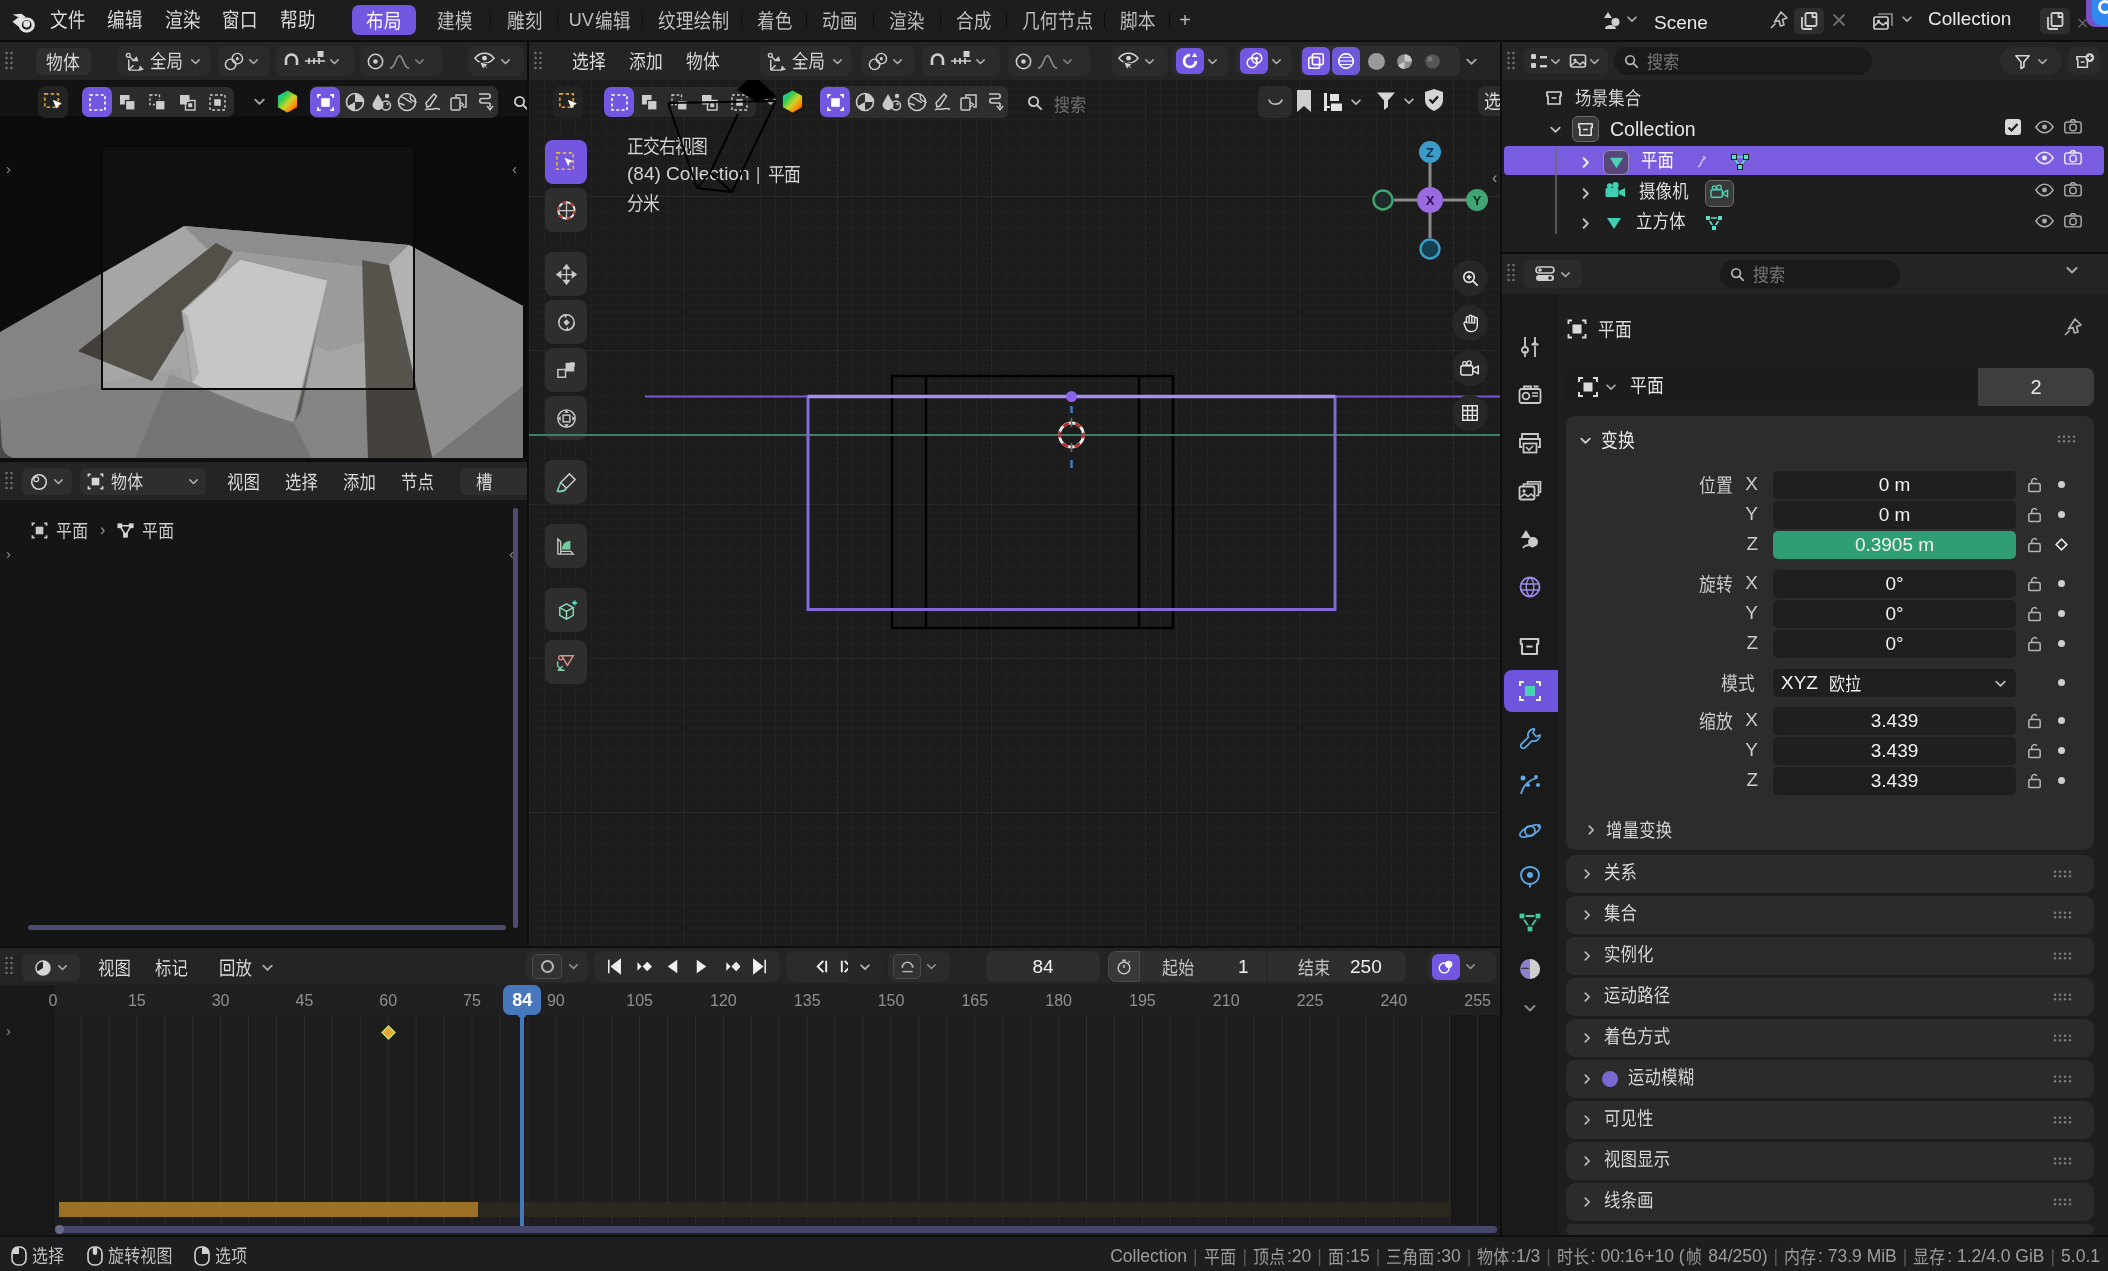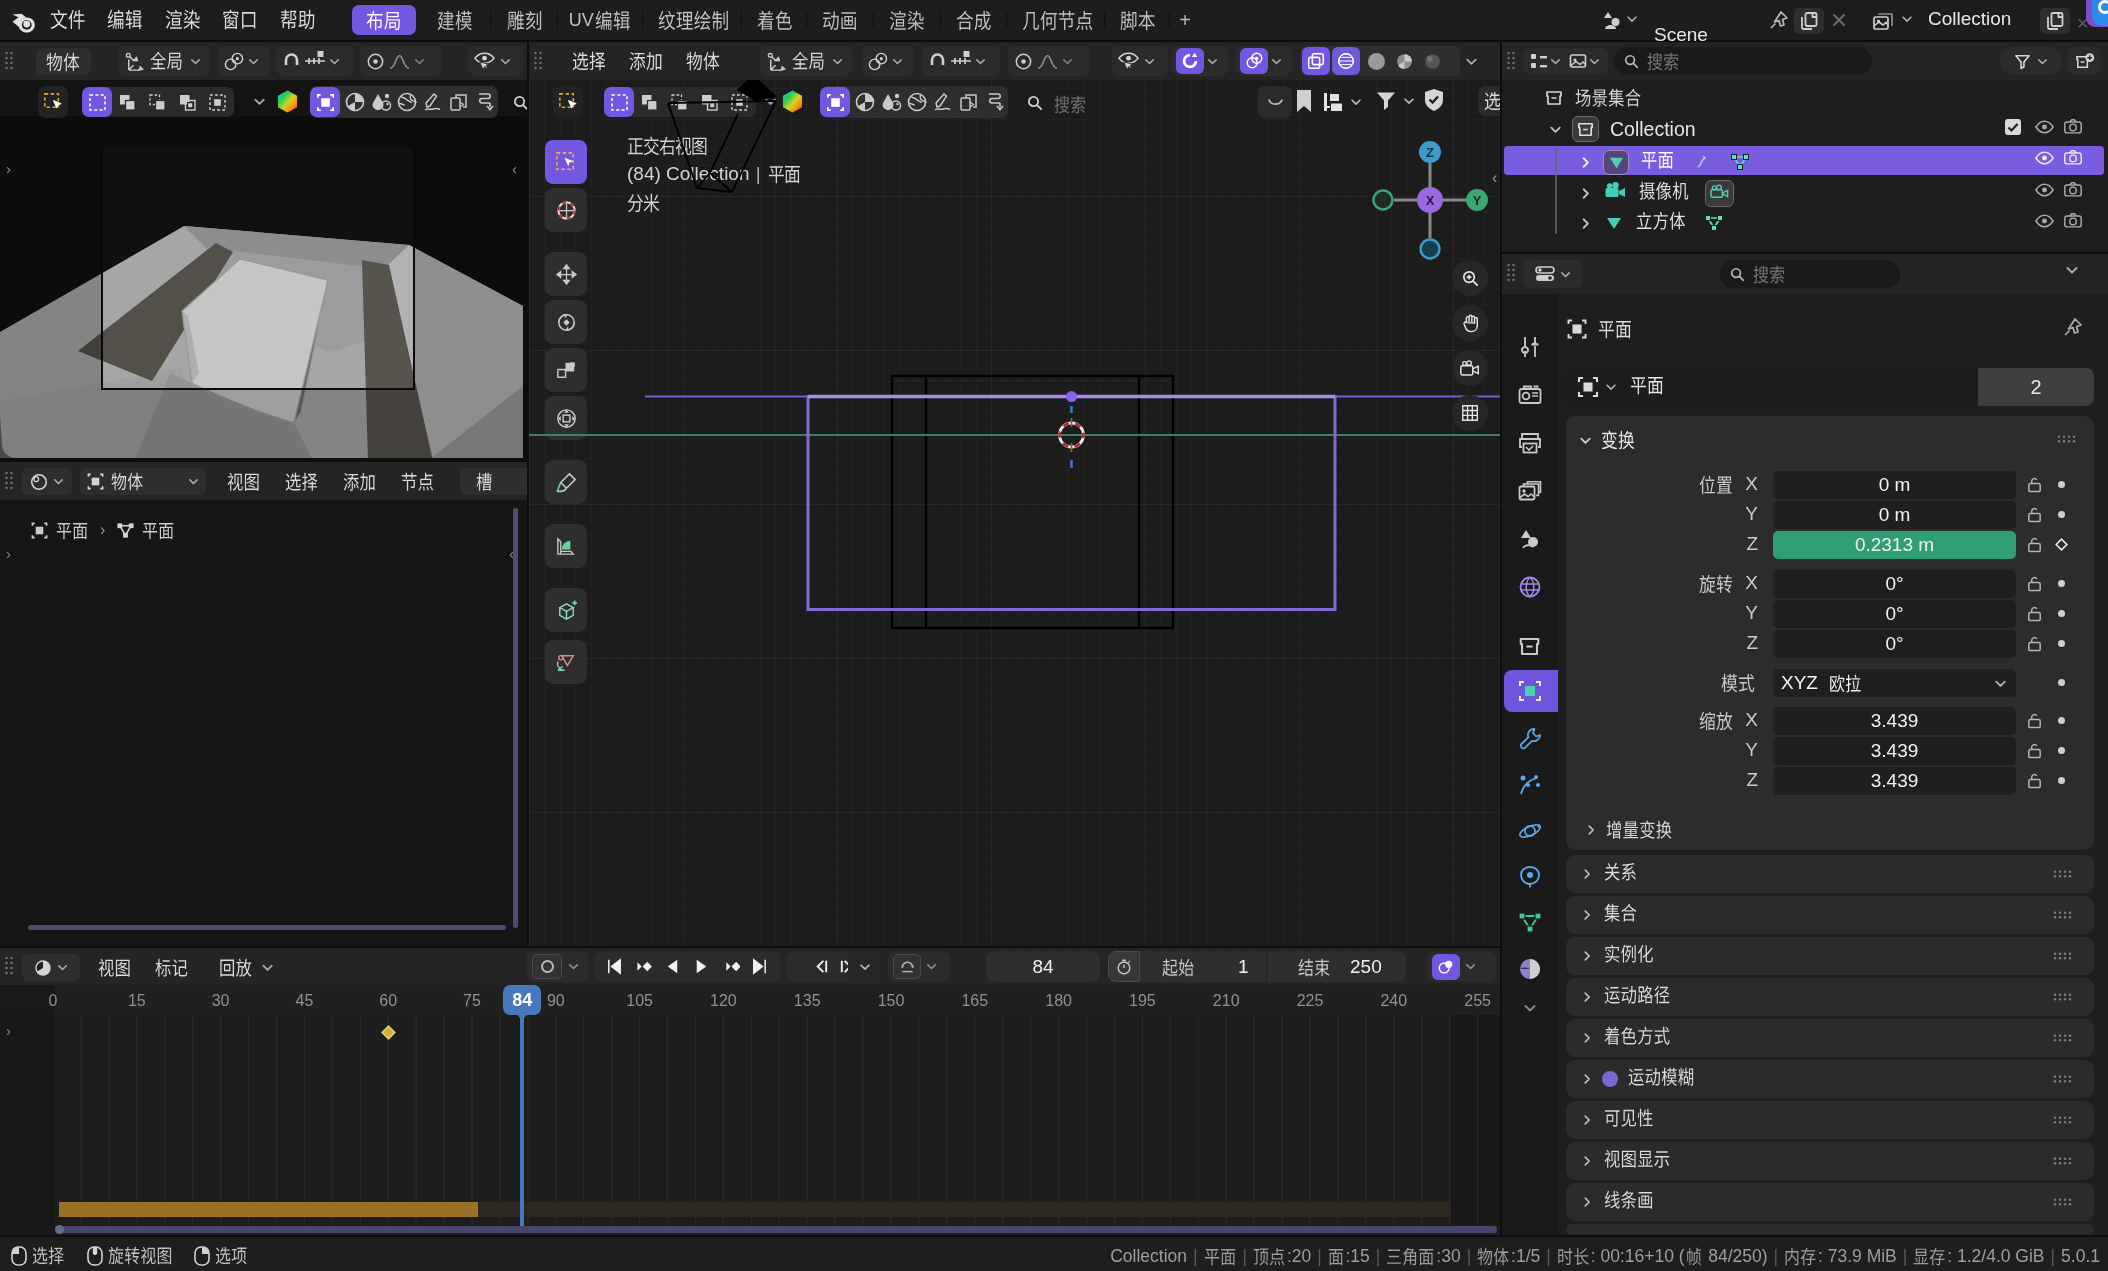--- a/index.html
+++ b/index.html
@@ -233,21 +233,21 @@
 <path d="M10 3 l4 6 h-8 z" fill="#cfcfcf"></path>
           <circle cx="17.5" cy="13" r="4" fill="#cfcfcf"></circle>
 <path d="M7 20 a5.5 4 0 0 1 11 0 z" fill="#cfcfcf"></path>
         </svg>
       </div>
       <div class="abs " style="left:1625px;top:12px;width:14px;height:14px;">
         <svg style="width:14px;height:14px;" viewBox="0 0 16 16">
           <path d="M3.5 6l4.5 4.5L12.5 6" fill="none" stroke="#a9a9a9" stroke-width="2" stroke-linecap="round" stroke-linejoin="round"></path>
         </svg>
       </div>
-      <div class="abs " style="left:1654px;top:24px;width:70px;height:24px;font-size:19px;color:#e8e8e8">Scene</div>
+      <div class="abs " style="left:1654px;top:12px;width:70px;height:24px;font-size:19px;color:#e8e8e8">Scene</div>
       <div class="abs " style="left:1768px;top:9px;width:22px;height:22px;">
         <svg viewBox="0 0 22 22" style="width:22px;height:22px">
 <path d="M13 3 l6 6 -4.5 1.5 L16 16 l-3.5 1 -1.5-5.5 -4.5 1.5 z M7 15 l-3.5 3.5" stroke="#b9b9b9" stroke-width="1.7" fill="none" stroke-linejoin="round" stroke-linecap="round"></path>
         </svg>
       </div>
       <div class="abs " style="left:1794px;top:8px;width:30px;height:26px;background:#2e2e2e;border-radius:5px;display:flex;align-items:center;justify-content:center">
         <svg viewBox="0 0 22 22" style="width:22px;height:22px">
 <rect x="7.5" y="3" width="11" height="13" rx="1.5" fill="none" stroke="#cfcfcf" stroke-width="1.8"></rect>
 <path d="M14.5 3 v4 h4" fill="none" stroke="#cfcfcf" stroke-width="1.8"></path>
 <path d="M4 7 v10.5 a1.5 1.5 0 0 0 1.5 1.5 H14" fill="none" stroke="#cfcfcf" stroke-width="1.8"></path>
@@ -343,21 +343,21 @@
         <use href="#c4e09" transform="translate(0,0) scale(0.84,1)"></use>
         <use href="#c89d2" transform="translate(850,0) scale(0.84,1)"></use>
         <use href="#c9762" transform="translate(1700,0) scale(0.84,1)"></use>
       </svg>
       <span>:30</span>
       <b>|</b>
       <svg class="z " style="width:32.9px;height:19px;" viewBox="0 -880 1730 1000" fill="#9d9d9d">
         <use href="#c7269" transform="translate(0,0) scale(0.84,1)"></use>
         <use href="#c4f53" transform="translate(850,0) scale(0.84,1)"></use>
       </svg>
-      <span>:1/5</span>
+      <span>:1/3</span>
       <b>|</b>
       <svg class="z " style="width:32.9px;height:19px;" viewBox="0 -880 1730 1000" fill="#9d9d9d">
         <use href="#c65f6" transform="translate(0,0) scale(0.84,1)"></use>
         <use href="#c957f" transform="translate(850,0) scale(0.84,1)"></use>
       </svg>
       <span>: 00:16+10 (</span>
       <svg class="z " style="width:16.7px;height:19px;" viewBox="0 -880 880 1000" fill="#9d9d9d">
         <use href="#c5e27" transform="translate(0,0) scale(0.84,1)"></use>
       </svg>
       <span>&nbsp;84/250)</span>
@@ -810,21 +810,21 @@
       <svg viewBox="0 0 18 20" style="width:17px;height:19px">
 <rect x="3" y="9" width="12" height="8.5" rx="1.5" fill="none" stroke="#b5b5b5" stroke-width="1.6"></rect>
 <path d="M6 9 V6.5 a3 3 0 0 1 5.5 -1.5" fill="none" stroke="#b5b5b5" stroke-width="1.6"></path>
       </svg>
     </div>
     <div class="abs " style="left:2058px;top:511px;width:7px;height:7px;">
       <div style="width:7px;height:7px;border-radius:50%;background:#cfcfcf"></div>
     </div>
     <div class="abs " style="left:1738px;top:533px;width:20px;height:24px;font-size:19px;color:#cccccc;text-align:right">Z</div>
     <div class="abs " style="left:1773px;top:531px;width:243px;height:28px;background:#2f9e74;border-radius:5px;display:flex;align-items:center;justify-content:center">
-      <span style="font-size:19px;color:#f2f2f2">0.2313 m</span>
+      <span style="font-size:19px;color:#f2f2f2">0.3905 m</span>
     </div>
     <div class="abs " style="left:2026px;top:535px;width:17px;height:19px;">
       <svg viewBox="0 0 18 20" style="width:17px;height:19px">
 <rect x="3" y="9" width="12" height="8.5" rx="1.5" fill="none" stroke="#b5b5b5" stroke-width="1.6"></rect>
 <path d="M6 9 V6.5 a3 3 0 0 1 5.5 -1.5" fill="none" stroke="#b5b5b5" stroke-width="1.6"></path>
       </svg>
     </div>
     <div class="abs " style="left:2053px;top:536px;width:17px;height:17px;">
       <svg viewBox="0 0 18 18" style="width:17px;height:17px">
         <rect x="5" y="5" width="8" height="8" fill="none" stroke="#e8e8e8" stroke-width="1.7" transform="rotate(45 9 9)"></rect>

